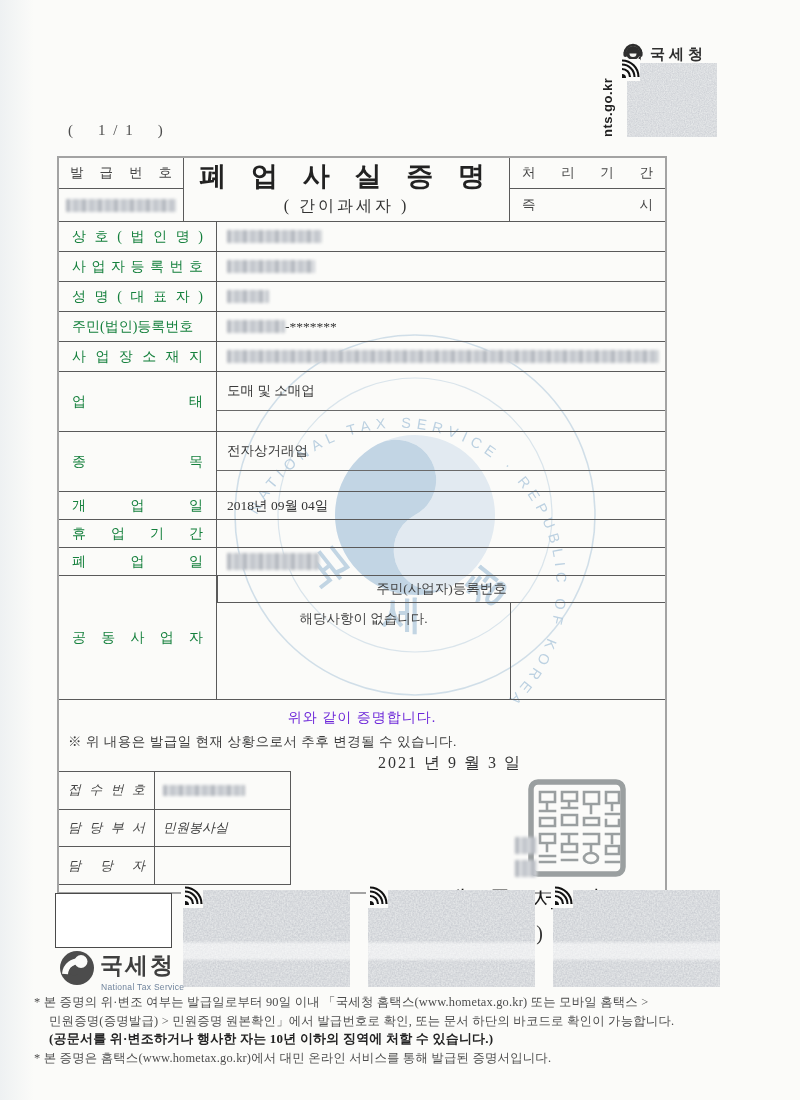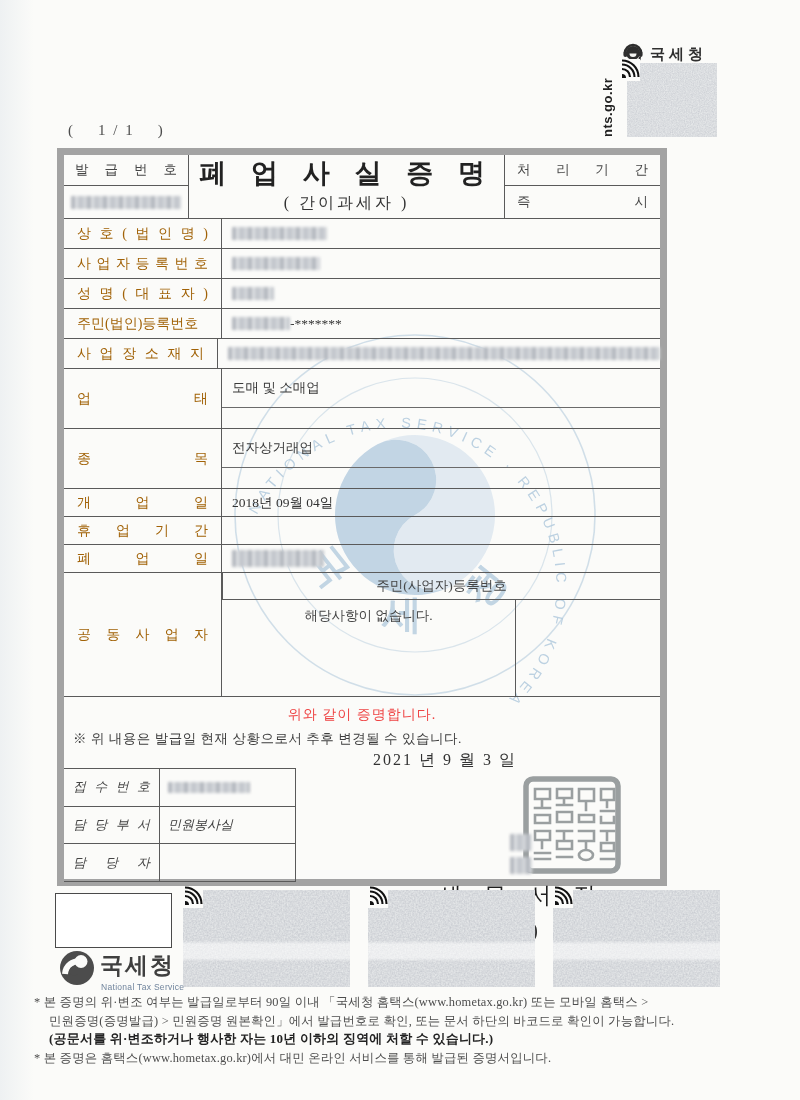--- a/index.html
+++ b/index.html
@@ -24,26 +24,26 @@
     letter-spacing:4px; color:#2f2f2f; font-family:"Liberation Sans",sans-serif; }
   .headset-ico { position:absolute; left:620px; top:42px; }
   .vert-url { position:absolute; left:600px; top:137px; transform:rotate(-90deg);
     transform-origin:left top; font-family:"Liberation Sans",sans-serif; font-weight:bold;
     font-size:13px; color:#222; letter-spacing:.5px; }
   .corner-qr { position:absolute; left:627px; top:63px; width:90px; height:74px; background:#eef0f0; }
   .sig-ico { position:absolute; width:22px; height:22px; background:#fbfbf9; }
   .sig-ico.on-qr { left:618px; top:59px; }
 
   
-  .tbl { position:absolute; left:57px; top:148px; width:610px; height:738px;
-    border:7px solid #a3a3a3; }
+  .tbl { position:absolute; left:57px; top:156px; width:610px; height:738px;
+    border:2px solid #a3a3a3; }
   .row { display:flex; border-bottom:1px solid #5a5a5a; }
   .row:last-child { border-bottom:none; }
   .lab { width:158px; border-right:1px solid #5a5a5a; display:flex; align-items:center; }
-  .lab > span { width:100%; padding:0 13px; font-size:14px; color:#a16207;
+  .lab > span { width:100%; padding:0 13px; font-size:14px; color:#15803d;
     text-align:justify; text-align-last:justify; }
   .val { flex:1; display:flex; align-items:center; padding-left:10px; font-size:13.5px; color:#333; }
 
   
   .hrow { display:flex; height:64px; border-bottom:1px solid #5a5a5a; }
   .hcell1 { width:125px; border-right:1px solid #5a5a5a; display:flex; flex-direction:column; }
   .hcell1 .t { height:31px; border-bottom:1px solid #5a5a5a; display:flex; align-items:center; }
   .hcell1 .t span { width:100%; padding:0 11px; font-size:13.5px; text-align:justify; text-align-last:justify; color:#454545;}
   .hcell1 .b { flex:1; display:flex; align-items:center; padding-left:7px; }
   .htitle { flex:1; display:flex; flex-direction:column; align-items:center; }
@@ -67,21 +67,21 @@
   .pright { flex:1; display:flex; flex-direction:column; }
   .phead { height:27px; display:flex; border-bottom:1px solid #5a5a5a; }
   .pbody { flex:1; display:flex; }
   .pc1 { width:293px; display:flex; justify-content:center; font-size:13.5px; color:#454545; }
   .pc2 { flex:1; border-left:1px solid #5a5a5a; display:flex; justify-content:center; font-size:13.5px; color:#454545; }
   .phead .pc1, .phead .pc2 { align-items:center; }
   .pbody .pc1 { align-items:flex-start; padding-top:7px; }
 
   
   .cert { position:relative; height:71px; border-bottom:none; }
-  .cert .l1 { position:absolute; top:9px; width:100%; text-align:center; font-size:14px; letter-spacing:1px; color:#ef4444; }
+  .cert .l1 { position:absolute; top:9px; width:100%; text-align:center; font-size:14px; letter-spacing:1px; color:#6d28d9; }
   .cert .l2 { position:absolute; top:33px; left:9px; font-size:13.5px; color:#3d3d3d; letter-spacing:.5px; }
   .cert .l3 { position:absolute; top:53px; right:143px; font-size:16px; letter-spacing:2px; color:#333; }
 
   
   .btm { position:relative; height:121px; }
   .receipt { position:absolute; left:0; top:0; width:232px; height:114px;
     border:1.5px solid #5a5a5a; border-left:none; display:flex; flex-direction:column;font-style:italic; }
   .receipt .rrow { flex:1; display:flex; border-bottom:1px solid #5a5a5a; }
   .receipt .rrow:last-child { border-bottom:none; }
   .receipt .rlab { width:96px; border-right:1px solid #5a5a5a; display:flex; align-items:center; }

